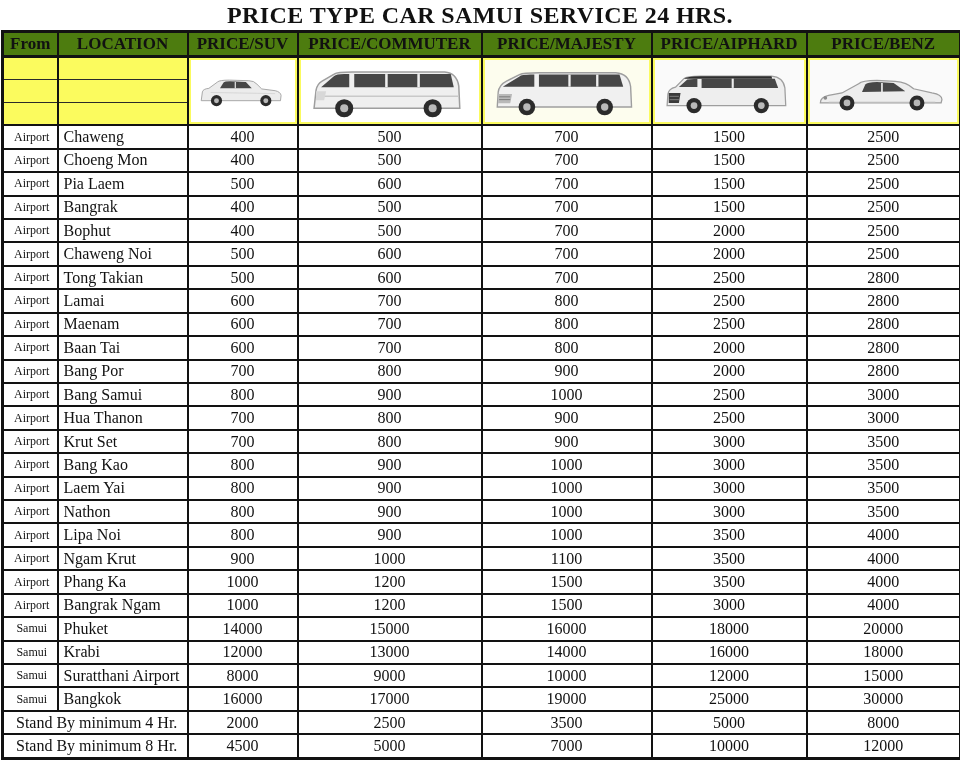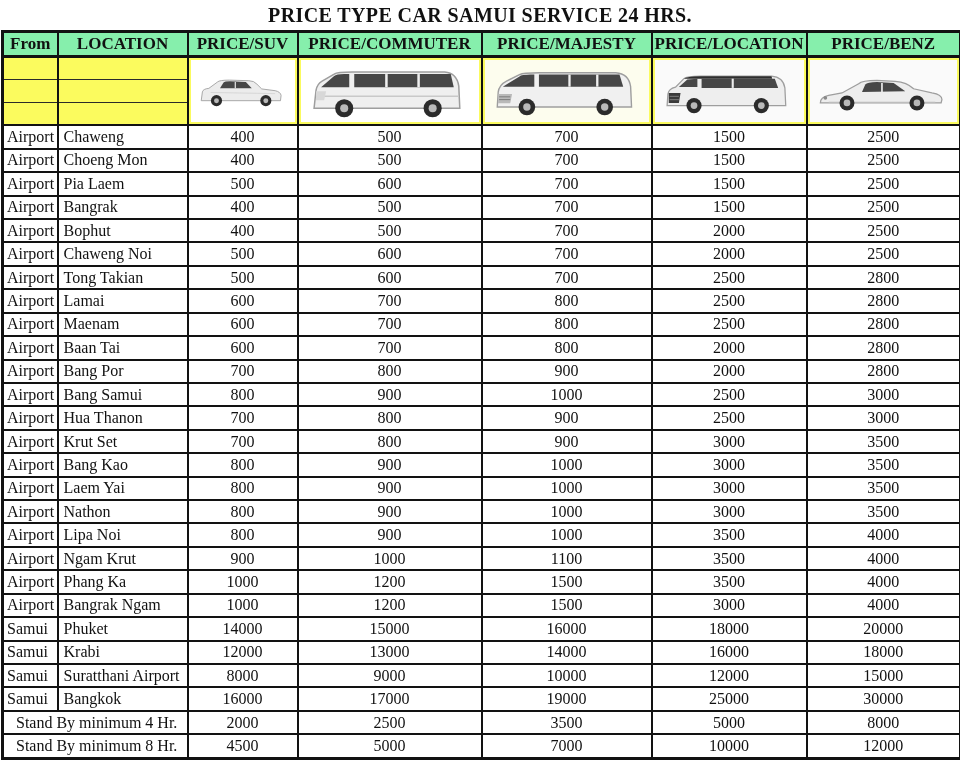--- a/index.html
+++ b/index.html
@@ -1,34 +1,34 @@
 <!DOCTYPE html>
 <html><head>
 <meta charset="utf-8">
 <style>
   html,body{margin:0;padding:0;width:960px;height:760px;overflow:hidden;background:#ffffff;
     font-family:"Liberation Serif",serif;color:#111;}
   .sheet{width:960px;height:760px;}
   .title{height:30px;display:flex;align-items:center;justify-content:center;
-    font-weight:bold;font-size:20px;letter-spacing:.4px;white-space:nowrap;}
+    font-weight:bold;font-size:24px;letter-spacing:.4px;white-space:nowrap;}
   table{border-collapse:collapse;table-layout:fixed;width:958px;height:730px;margin-left:1px;
     border:3px solid #121212;}
   td,th{border:2px solid #121212;padding:0;overflow:hidden;white-space:nowrap;}
-  thead th{background:#86efac;height:22px;font-size:17px;font-weight:bold;text-align:center;
+  thead th{background:#4d7c0f;height:22px;font-size:17px;font-weight:bold;text-align:center;
     border-bottom:3px solid #121212;}
   tr.img-row{height:62px;}
   td.blank{background:#fbfb5e;}
   .subrows{display:flex;flex-direction:column;height:100%;}
   .subrows div{flex:1;border-bottom:1px solid #2a2a2a;}
   .subrows div:last-child{border-bottom:none;}
   td.img-cell{background:#fbfb5e;}
   .img-box{margin:2px;height:calc(100% - 4px);background:#ffffff;
     display:flex;align-items:center;justify-content:center;}
   .img-box svg{width:96%;height:94%;}
-  .c-from{font-size:16px;padding-left:3px;text-align:left;font-family:Liberation Serif, serif;}
+  .c-from{font-size:12px;padding-left:3px;text-align:center;font-family:Liberation Serif, serif;}
   .c-loc{font-size:16px;padding-left:5px;text-align:left;}
   .c-num{font-size:16px;text-align:center;}
   .c-standby{font-size:16px;padding-left:12px;text-align:left;}
 </style>
 </head>
 <body>
 
 <div class="sheet">
   <div class="title">PRICE TYPE CAR SAMUI SERVICE 24 HRS.</div>
 
@@ -42,21 +42,21 @@
         <col style="width:155px">
         <col style="width:154px">
     </colgroup>
     <thead>
       <tr>
         <th>From</th>
         <th>LOCATION</th>
         <th>PRICE/SUV</th>
         <th>PRICE/COMMUTER</th>
         <th>PRICE/MAJESTY</th>
-        <th>PRICE/LOCATION</th>
+        <th>PRICE/AIPHARD</th>
         <th>PRICE/BENZ</th>
       </tr>
       <tr class="img-row">
         <td class="blank">
           <div class="subrows">
               <div></div>
               <div></div>
               <div></div>
             </div>
         </td>

